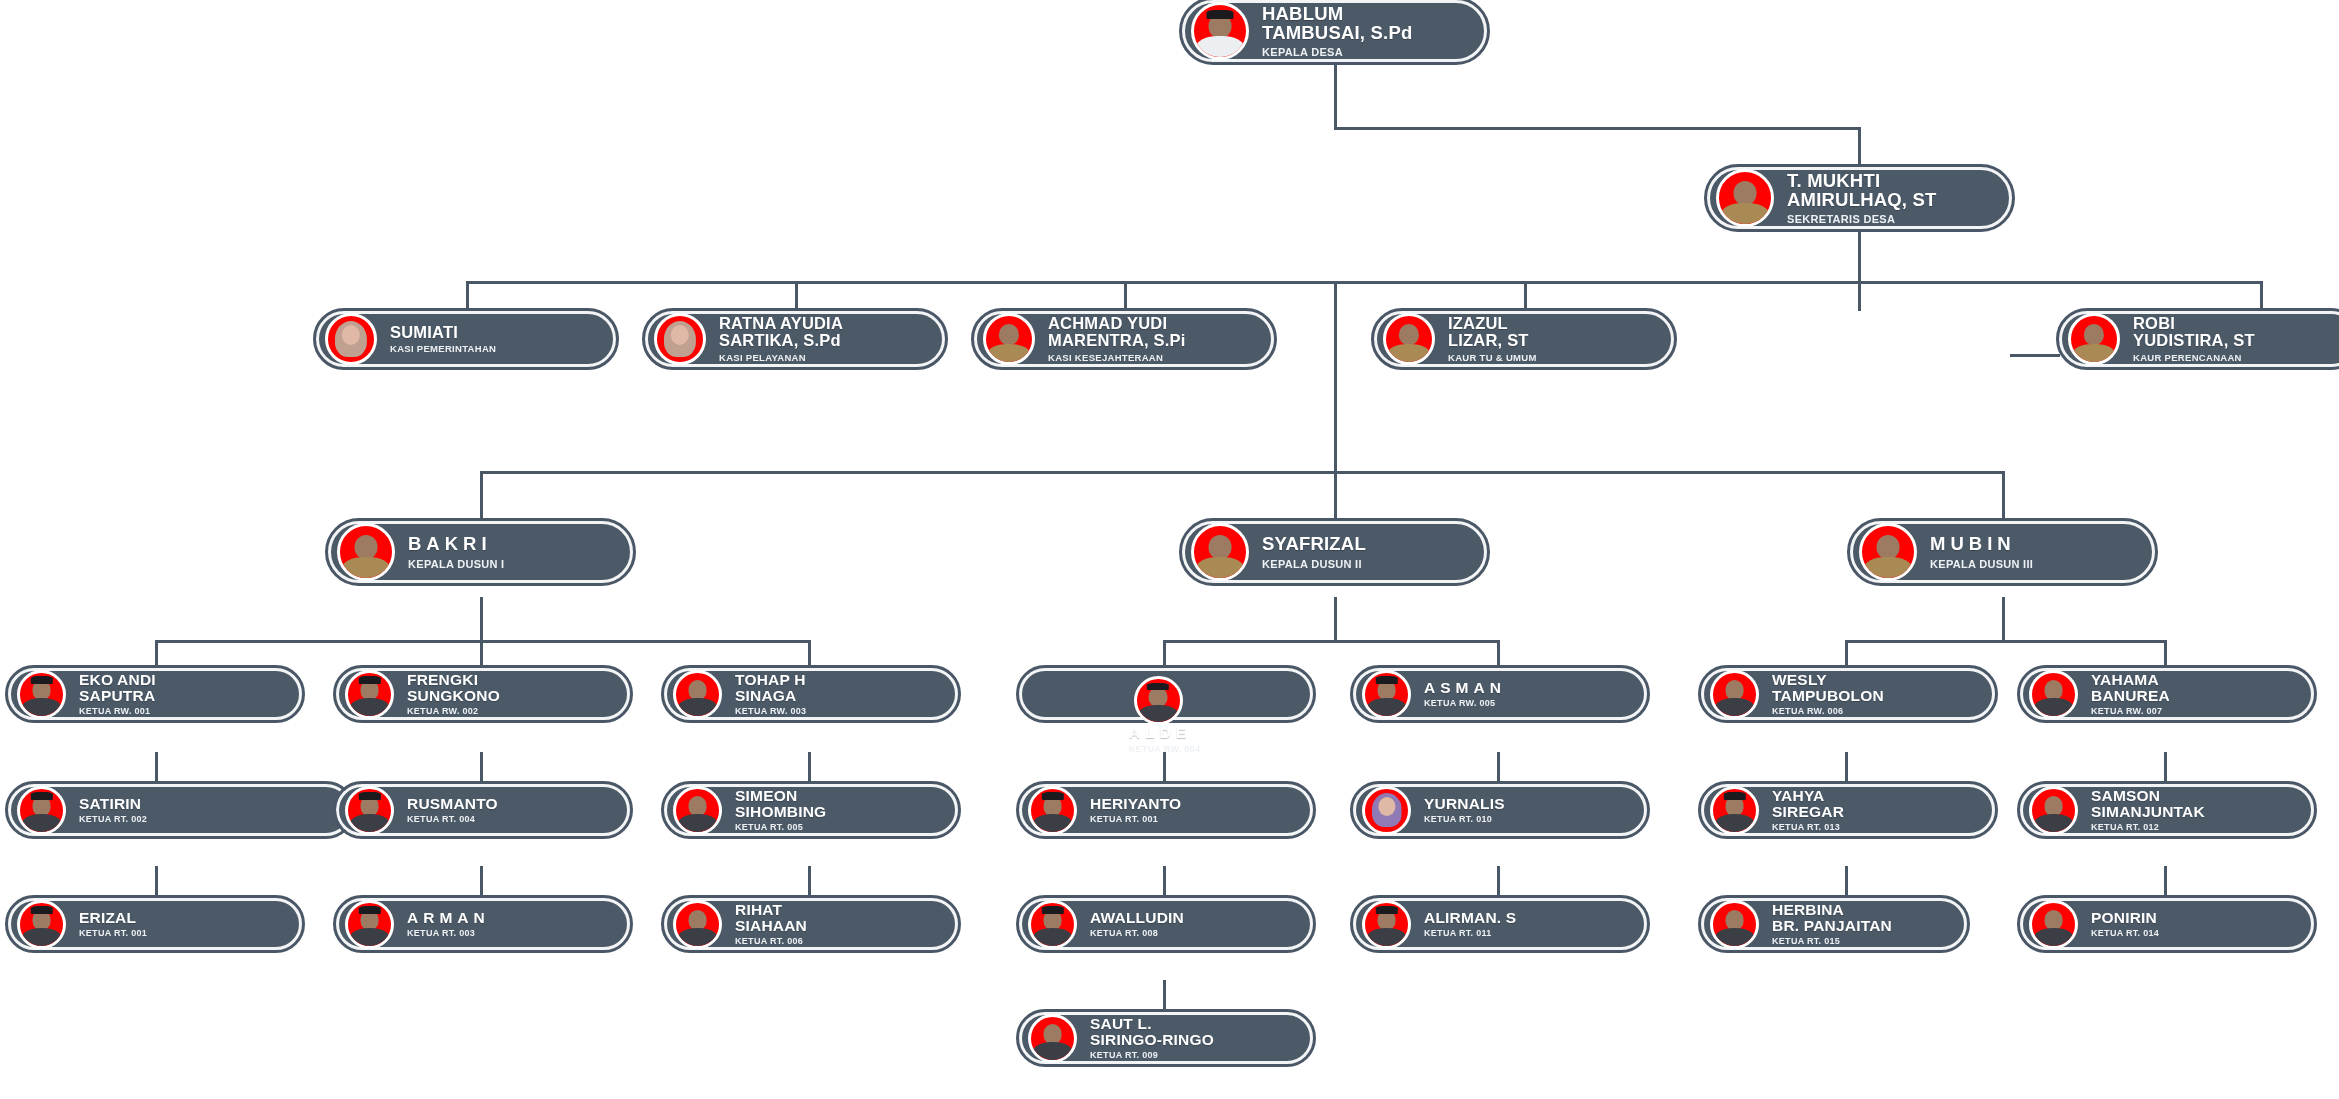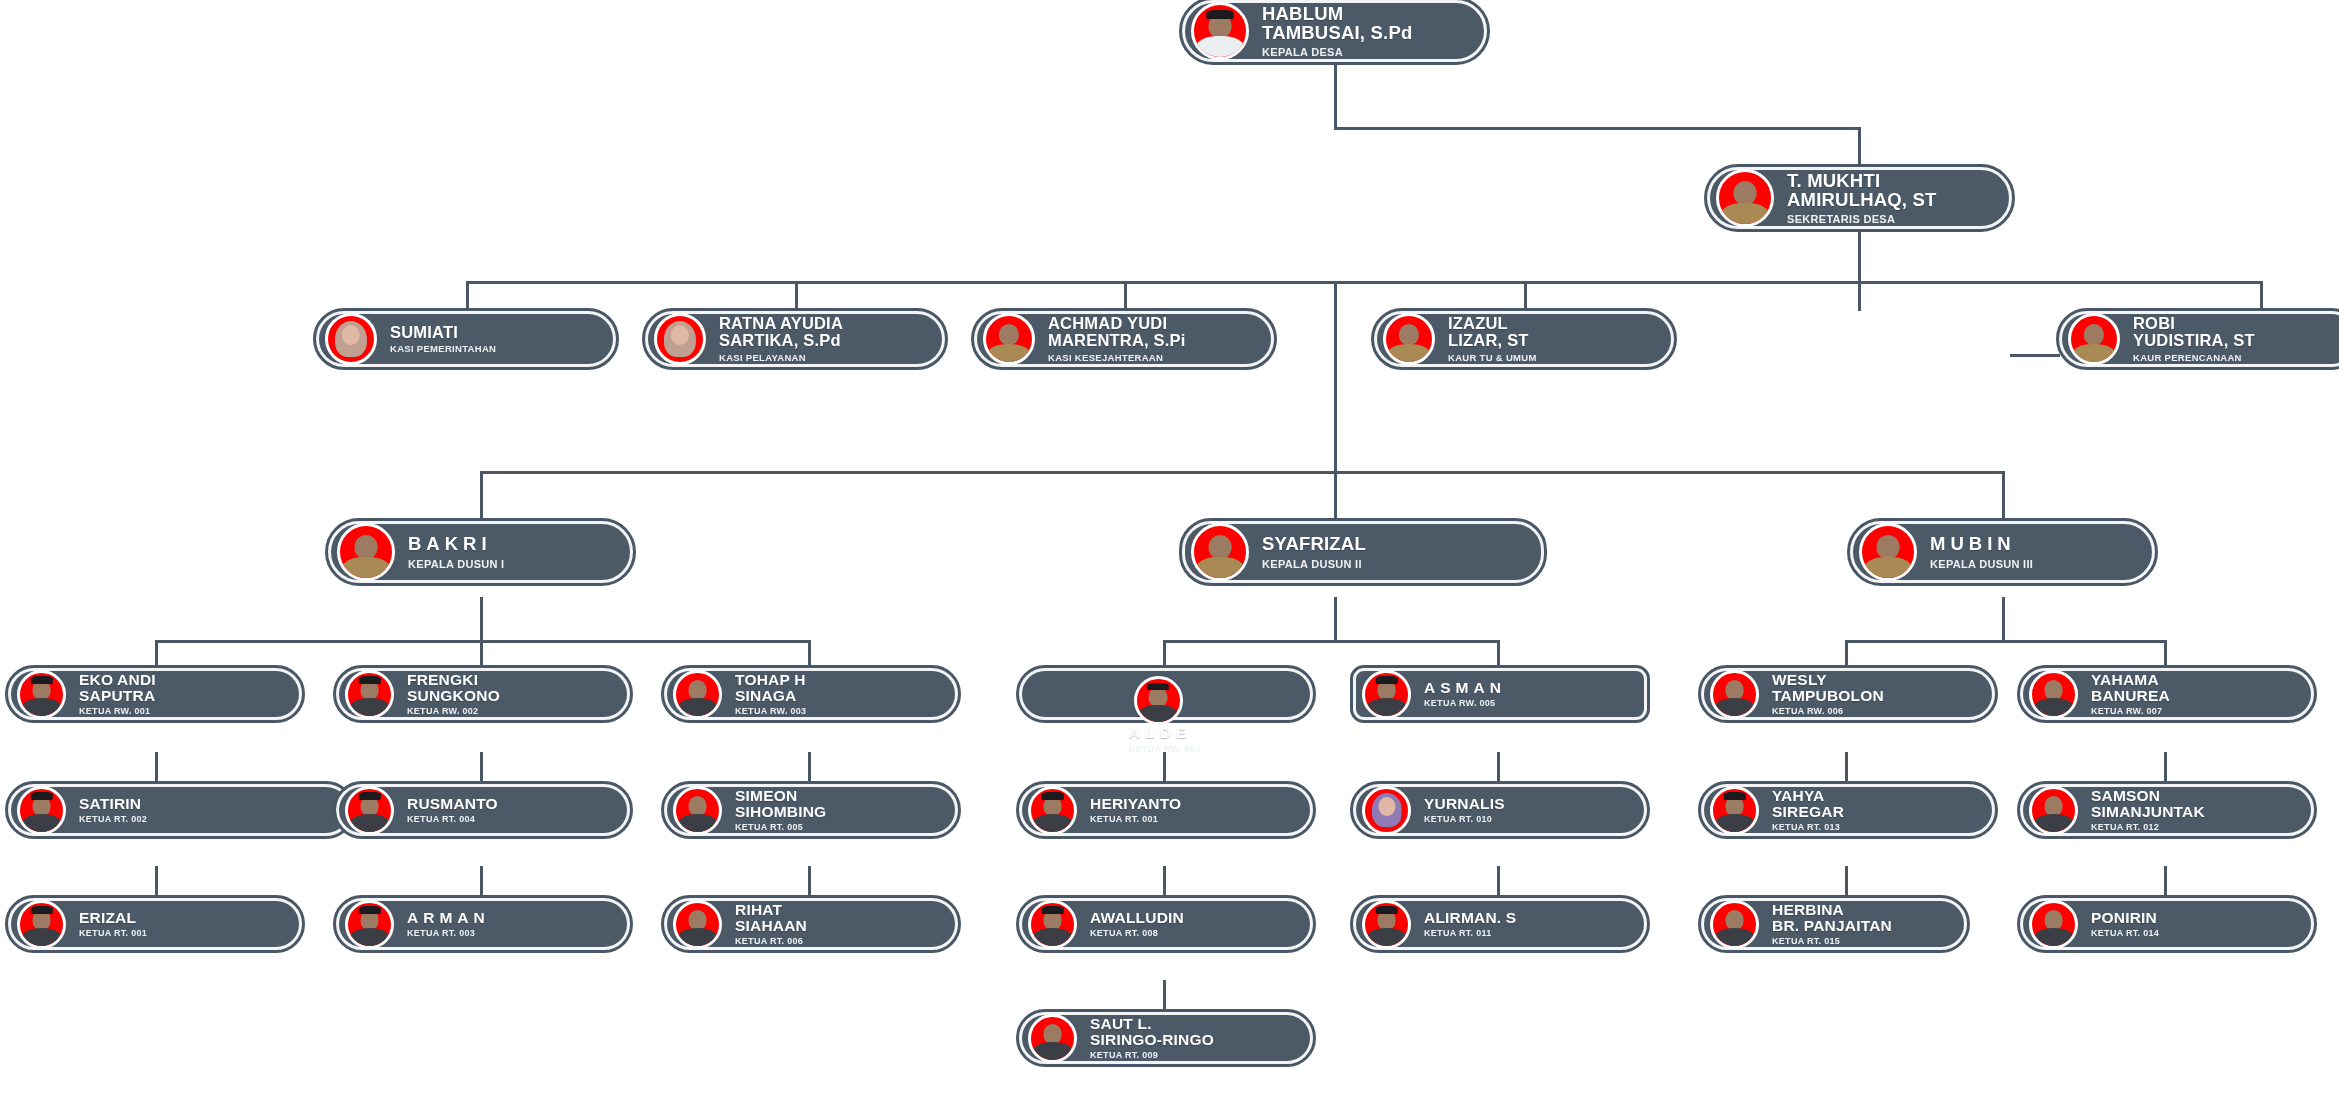--- a/index.html
+++ b/index.html
@@ -247,21 +247,21 @@
   <div class="node sz-lg spaced" style="left:328px;top:521px;width:305px;">
     <div class="avatar uniform">
         <div class="head"></div>
         <div class="body"></div>
       </div>
     <div class="txt">
       <div class="nm">BAKRI</div>
       <div class="ttl">KEPALA DUSUN I</div>
     </div>
   </div>
-  <div class="node sz-lg" style="left:1182px;top:521px;width:362px;border-radius:29px;">
+  <div class="node sz-lg" style="left:1182px;top:521px;width:305px;">
     <div class="avatar uniform">
         <div class="head"></div>
         <div class="body"></div>
       </div>
     <div class="txt">
       <div class="nm">SYAFRIZAL</div>
       <div class="ttl">KEPALA DUSUN II</div>
     </div>
   </div>
   <div class="node sz-lg spaced" style="left:1850px;top:521px;width:305px;">
@@ -314,21 +314,21 @@
     <div class="avatar">
         <div class="head"></div>
         <div class="body"></div>
         <div class="cap"></div>
       </div>
     <div class="txt">
       <div class="nm">ALDE</div>
       <div class="ttl">KETUA RW. 004</div>
     </div>
   </div>
-  <div class="node sz-sm spaced" style="left:1353px;top:668px;width:294px;border-radius:11px;">
+  <div class="node sz-sm spaced" style="left:1353px;top:668px;width:294px;">
     <div class="avatar">
         <div class="head"></div>
         <div class="body"></div>
         <div class="cap"></div>
       </div>
     <div class="txt">
       <div class="nm">ASMAN</div>
       <div class="ttl">KETUA RW. 005</div>
     </div>
   </div>

